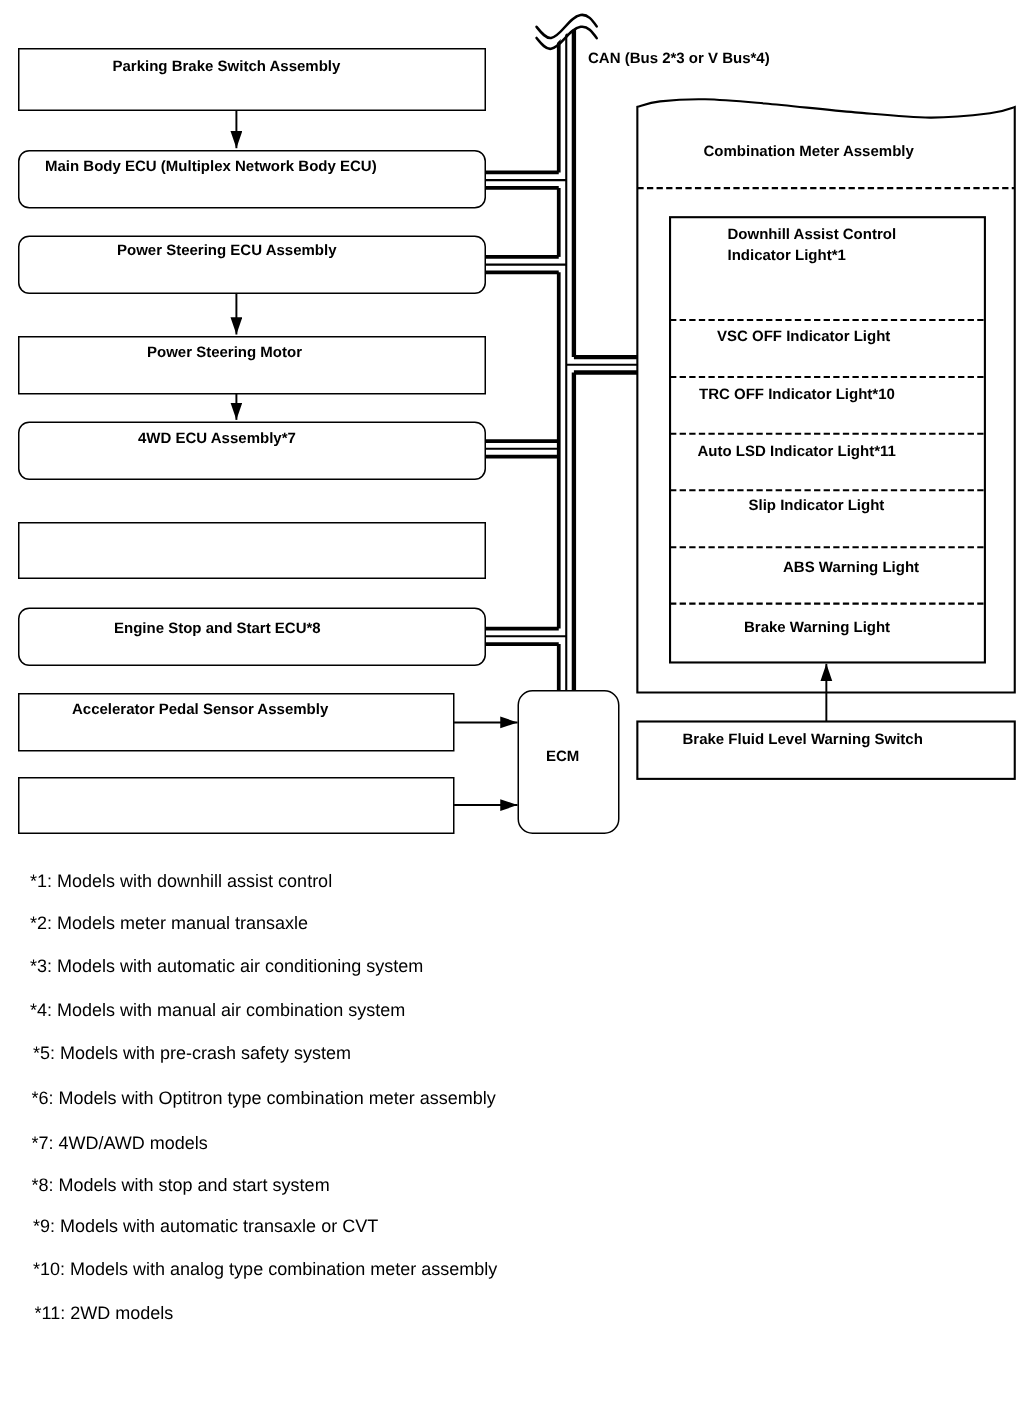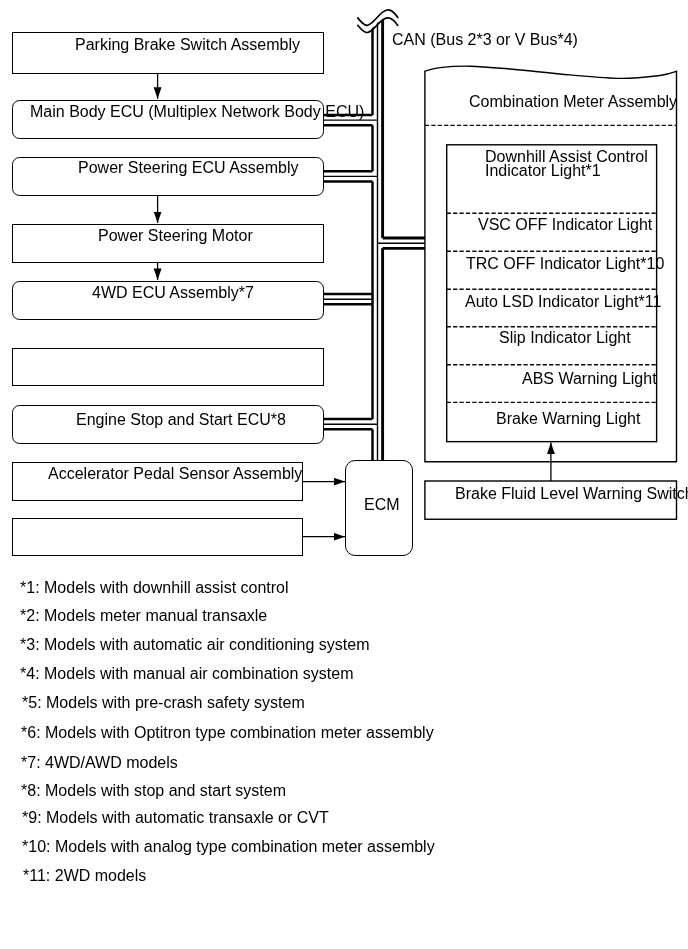--- a/index.html
+++ b/index.html
@@ -2,24 +2,24 @@
 <html><head>
 <meta charset="utf-8">
 <title>CAN Communication System Diagram</title>
 <style>
   html,body{margin:0;padding:0;background:#fff;}
   body{width:688px;height:949px;position:relative;overflow:hidden;
        font-family:"Liberation Sans",sans-serif;color:#000;}
   #stage{position:absolute;left:0;top:0;width:688px;height:949px;}
   .bx{position:absolute;box-sizing:border-box;border:1.35px solid #000;background:transparent;}
   .bx.rnd{border-radius:7.5px;}
-  .lbl{position:absolute;font-size:16px;line-height:15px;white-space:pre;text-align:center;
-       will-change:transform;}
+  .lbl{position:absolute;font-size:10px;line-height:15px;white-space:pre;text-align:center;
+       will-change:transform;font-weight:bold;}
   svg.ov{position:absolute;left:0;top:0;width:688px;height:949px;overflow:visible;}
-  .fn{position:absolute;font-size:16px;line-height:15px;white-space:pre;will-change:transform;}
+  .fn{position:absolute;font-size:12px;line-height:15px;white-space:pre;will-change:transform;}
 </style>
 </head>
 <body>
 <svg class="ov" viewBox="0 0 688 949" width="688" height="949">
 <defs>
 <clipPath id="busclip">
         <path d="M 350 949 L 420 949 L 420 26.0 C 410 20 400 15.6 387.1 17.9 C 377 19.7 372 29.5 367.4 32.5 C 363 35.3 360.4 30 357.7 25.3 L 350 25.3 Z"></path>
       </clipPath>
 <marker id="ah" markerWidth="13" markerHeight="9" refX="11.5" refY="3.95" orient="auto" markerUnits="userSpaceOnUse">
         <path d="M0,0 L0,7.9 L11.5,3.95 Z" fill="#000"></path>

